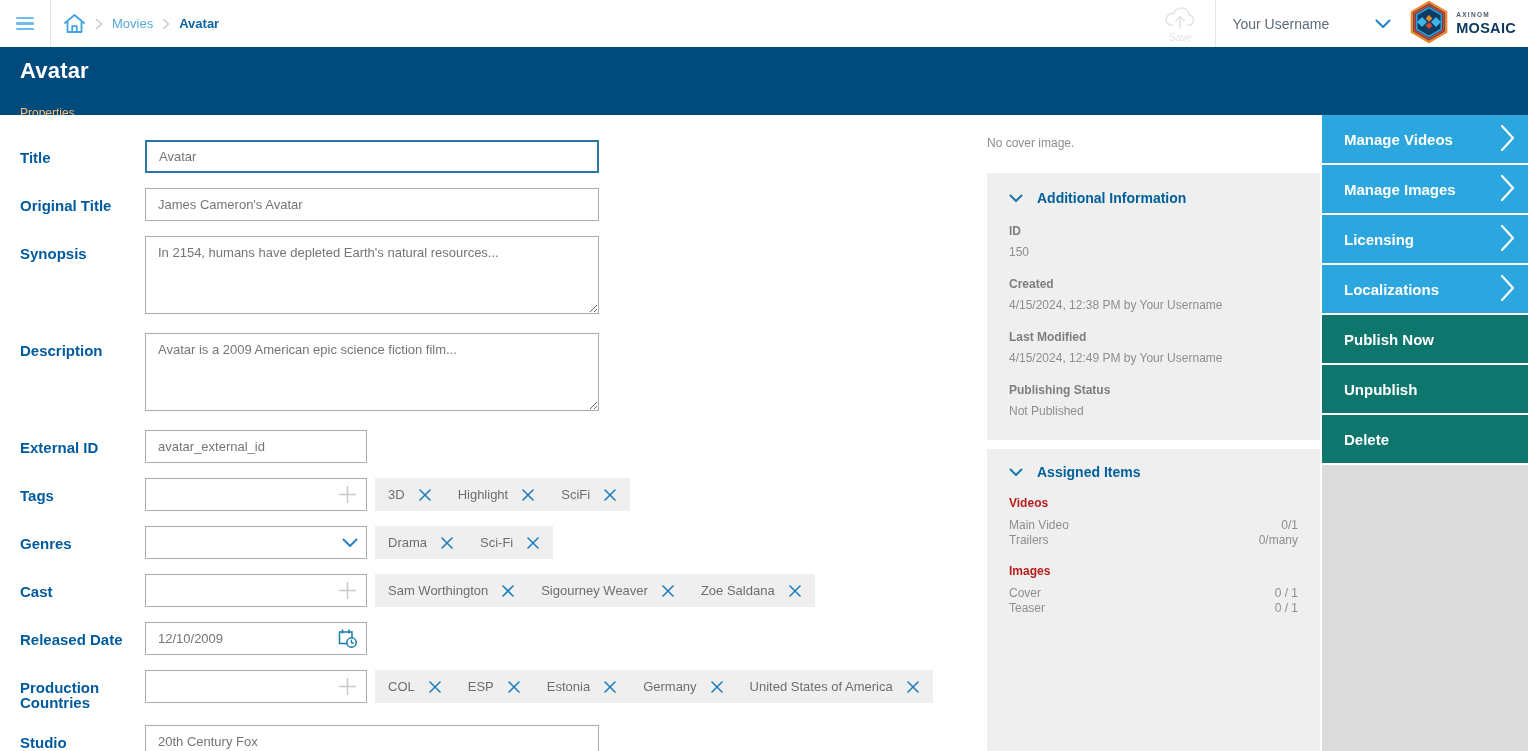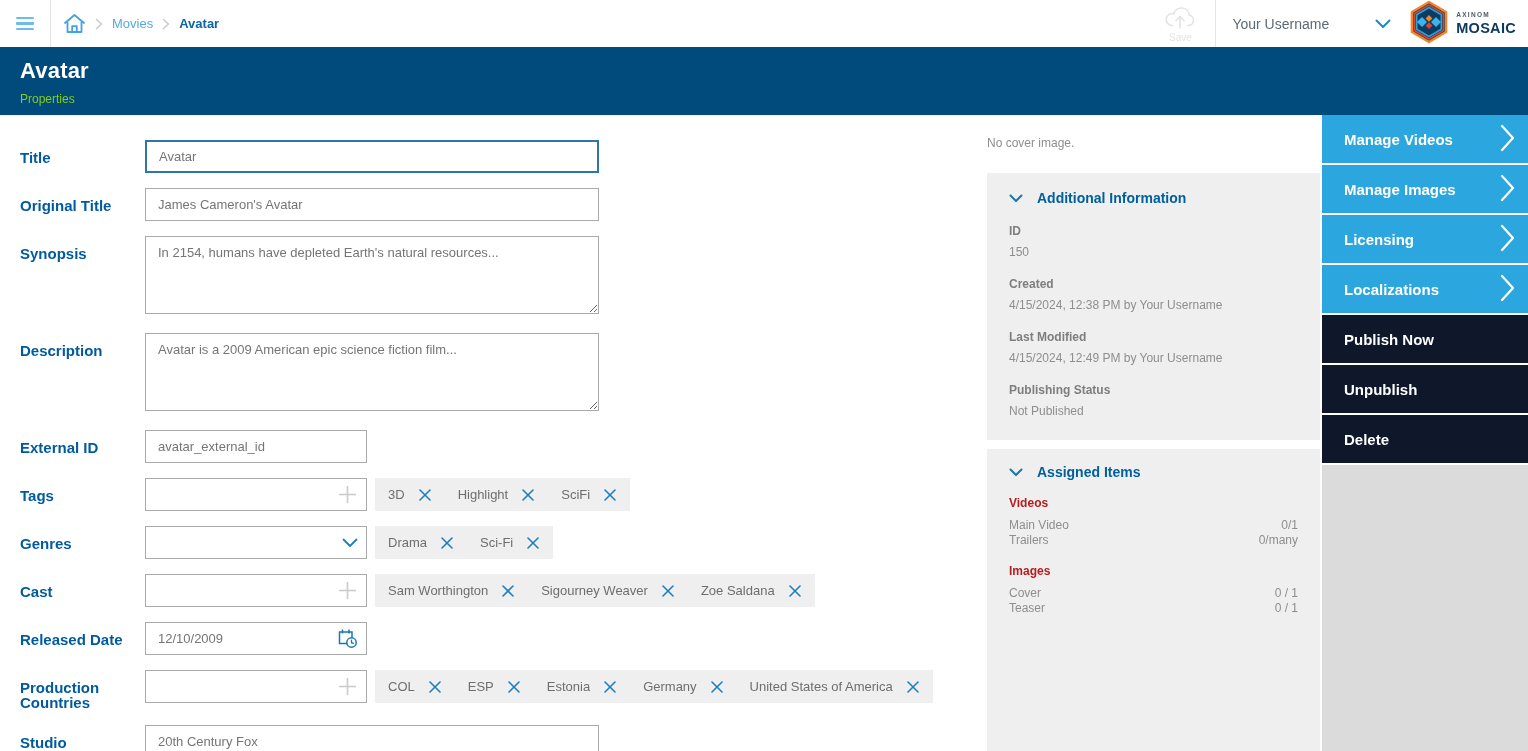--- a/index.html
+++ b/index.html
@@ -26,21 +26,21 @@
   .user-name { font-size:14px; color:#5E6A74; }
   .user-chev { margin-left:46px; display:flex; align-items:center; }
   .logo { display:flex; align-items:center; gap:7px; padding-right:12px; }
   .logo-text { display:flex; flex-direction:column; line-height:1; }
   .logo-top { font-size:6.5px; font-weight:bold; color:#4E5B66; letter-spacing:1.3px; }
   .logo-bottom { font-size:14.5px; font-weight:800; color:#0E3A60; letter-spacing:0.3px; margin-top:2px; }
 
   
   .page-header { height:68px; background:#004B7C; padding:11px 0 0 20px; }
   .page-title { color:#FFFFFF; font-size:22px; font-weight:bold; letter-spacing:0.2px; }
-  .page-subtitle { color:#84cc16; font-size:12px; margin-top:8px; }
+  .page-subtitle { color:#fdba74; font-size:12px; margin-top:22px; }
 
   
   .content { display:flex; height:636px; }
 
   
   .form-area { flex:1; background:#fff; padding:25px 0 0 20px; overflow:hidden; }
   .form-row { display:flex; margin-bottom:15px; }
   .form-label { width:125px; flex-shrink:0; font-size:15px; font-weight:bold;
                 color:#005A9E; padding-top:10px; line-height:15px; padding-right:10px; }
   .input-wrap { position:relative; }
@@ -72,21 +72,21 @@
           line-height:15px; }
   .arow:first-of-type { margin-top:0; }
   .group-rows { margin-top:8px; }
 
   
   .actions-col { width:208px; display:flex; flex-direction:column; border-left:2px solid #fff; }
   .action-btn { height:48px; margin-bottom:2px; display:flex; align-items:center;
                 justify-content:space-between; padding:0 13px 0 22px; cursor:pointer;
                 color:#fff; font-size:15px; font-weight:bold;gap:28px; }
   .action-light { background:#2BA6DE; }
-  .action-dark { background:#0f172a; }
+  .action-dark { background:#0f766e; }
   .actions-filler { flex:1; background:#DBDBDB; }
 </style>
 </head>
 <body>
 
 <div class="topbar">
   <div class="hamburger-wrap">
     <div class="hamburger">
       <span></span>
         <span></span>

